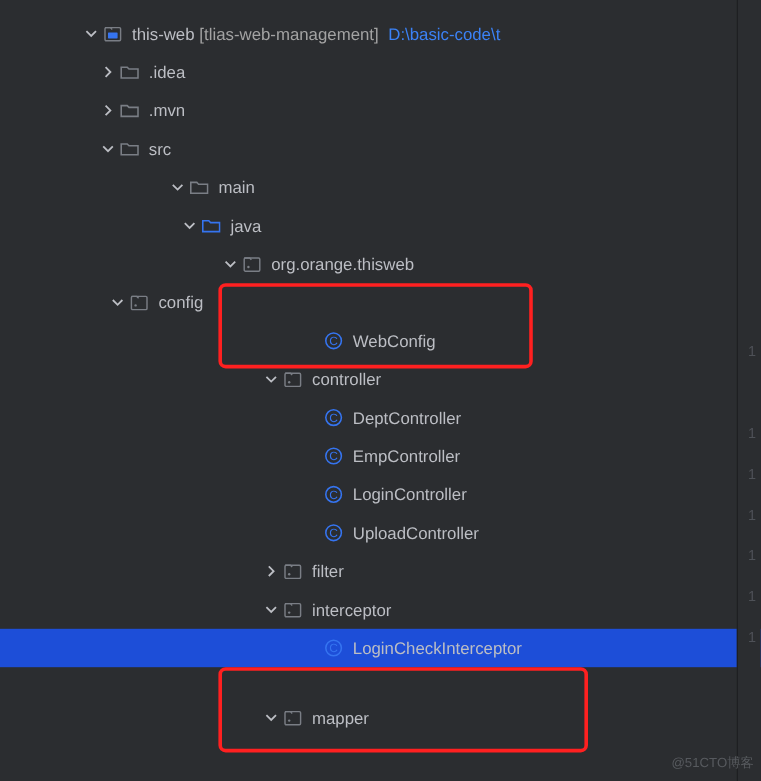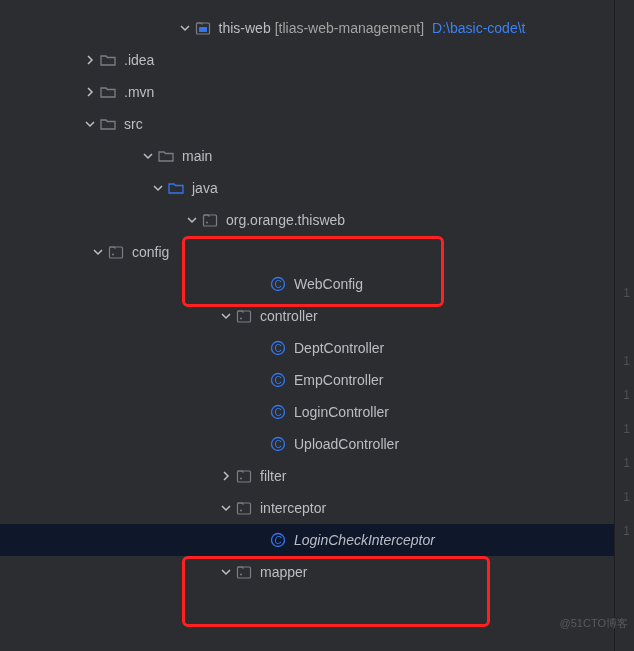--- a/index.html
+++ b/index.html
@@ -21,22 +21,21 @@
       padding-top: 12px;
     }
     .tree-row {
       display: flex;
       align-items: center;
       height: 32px;
       position: relative;
       cursor: pointer;
     }
     .tree-row.selected {
-      background: #0f172a;
-      font-style: italic;
+      background: #1d4ed8;
     }
     .chevron {
       width: 16px;
       height: 16px;
       display: inline-flex;
       align-items: center;
       justify-content: center;
       flex-shrink: 0;
     }
     .chevron svg {
@@ -85,21 +84,21 @@
     }
     .gutter-num {
       position: absolute;
       right: 4px;
       color: #4e5157;
       font-size: 12px;
     }
     .watermark {
       position: absolute;
       right: 6px;
-      bottom: 20px;
+      bottom: 8px;
       color: #6a6d72;
       font-size: 11px;
       opacity: 0.7;
       z-index: 20;
     }
   </style>
 </head>
 <body>
 
 <svg width="0" height="0" style="position:absolute">
@@ -131,21 +130,21 @@
     <g id="module-g">
       <rect x="1.5" y="3" width="13" height="11" rx="1" fill="none" stroke="#7a7e85" stroke-width="1.2"></rect>
       <path d="M1.5 3 L6 3 L7.5 4.5" fill="none" stroke="#7a7e85" stroke-width="1.2"></path>
       <rect x="4" y="7" width="8" height="5" fill="#3574f0" rx="0.5"></rect>
     </g>
   </defs>
 </svg>
 
 <div class="tree">
 
-  <div class="tree-row" style="padding-left: 68px; justify-content: center;">
+  <div class="tree-row" style="padding-left: 68px;">
     <span class="chevron">
         <svg viewBox="0 0 10 10">
           <use href="#chev-down"></use>
         </svg>
       </span>
     <span class="icon-slot">
         <svg width="16" height="16" viewBox="0 0 16 16">
           <use href="#module-g"></use>
         </svg>
       </span>
@@ -359,21 +358,21 @@
         <svg viewBox="0 0 10 10"></svg>
       </span>
     <span class="icon-slot class-icon">
         <svg width="16" height="16" viewBox="0 0 16 16">
           <use href="#class-g"></use>
         </svg>
       </span>
     <span class="label">LoginCheckInterceptor</span>
   </div>
 
-  <div class="tree-row" style="padding-left: 218px;">
+  <div class="tree-row" style="padding-left: 218px; margin-top: 26px;">
     <span class="chevron">
         <svg viewBox="0 0 10 10">
           <use href="#chev-down"></use>
         </svg>
       </span>
     <span class="icon-slot package-icon">
         <svg width="16" height="16" viewBox="0 0 16 16">
           <use href="#package-g"></use>
         </svg>
       </span>

